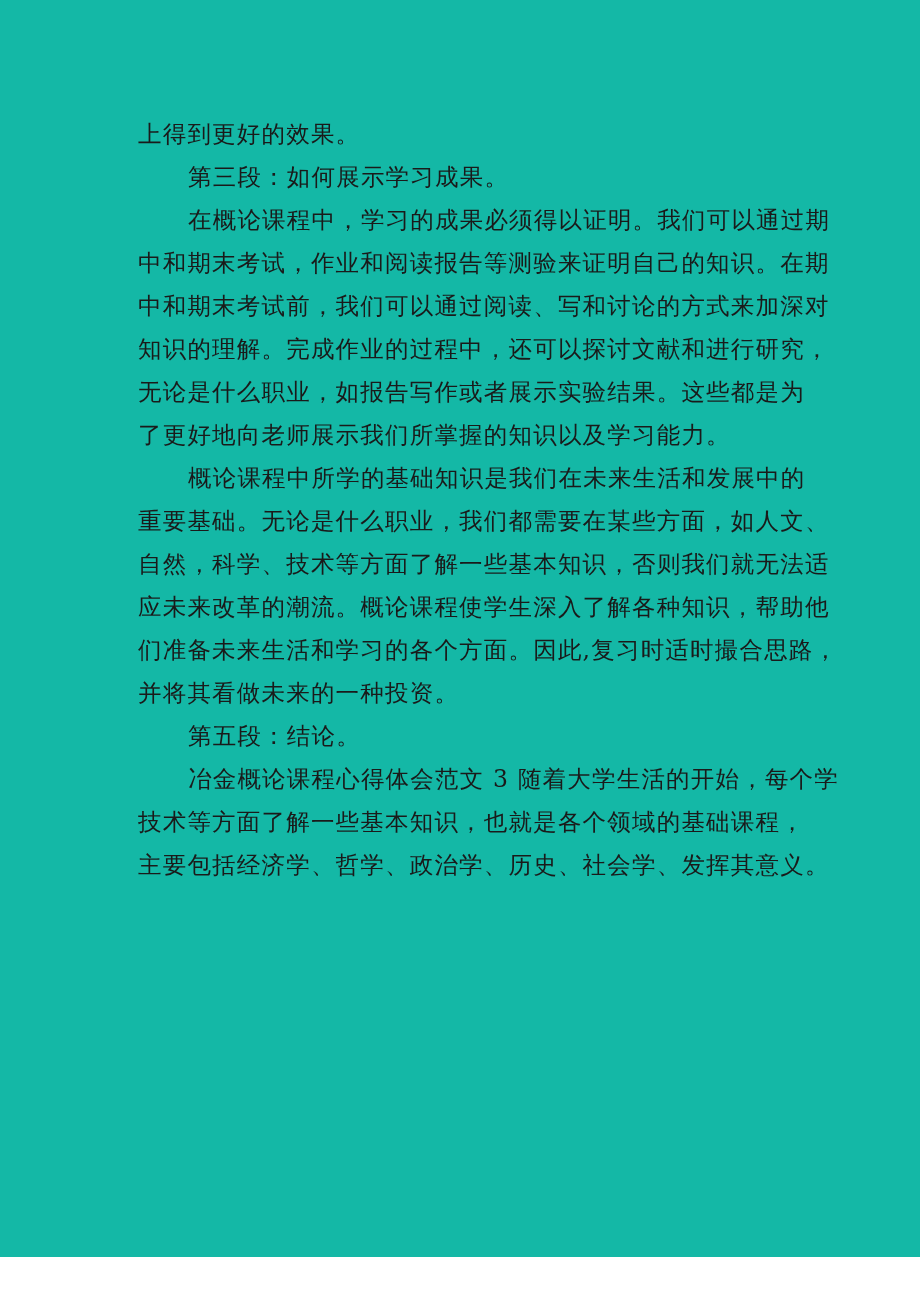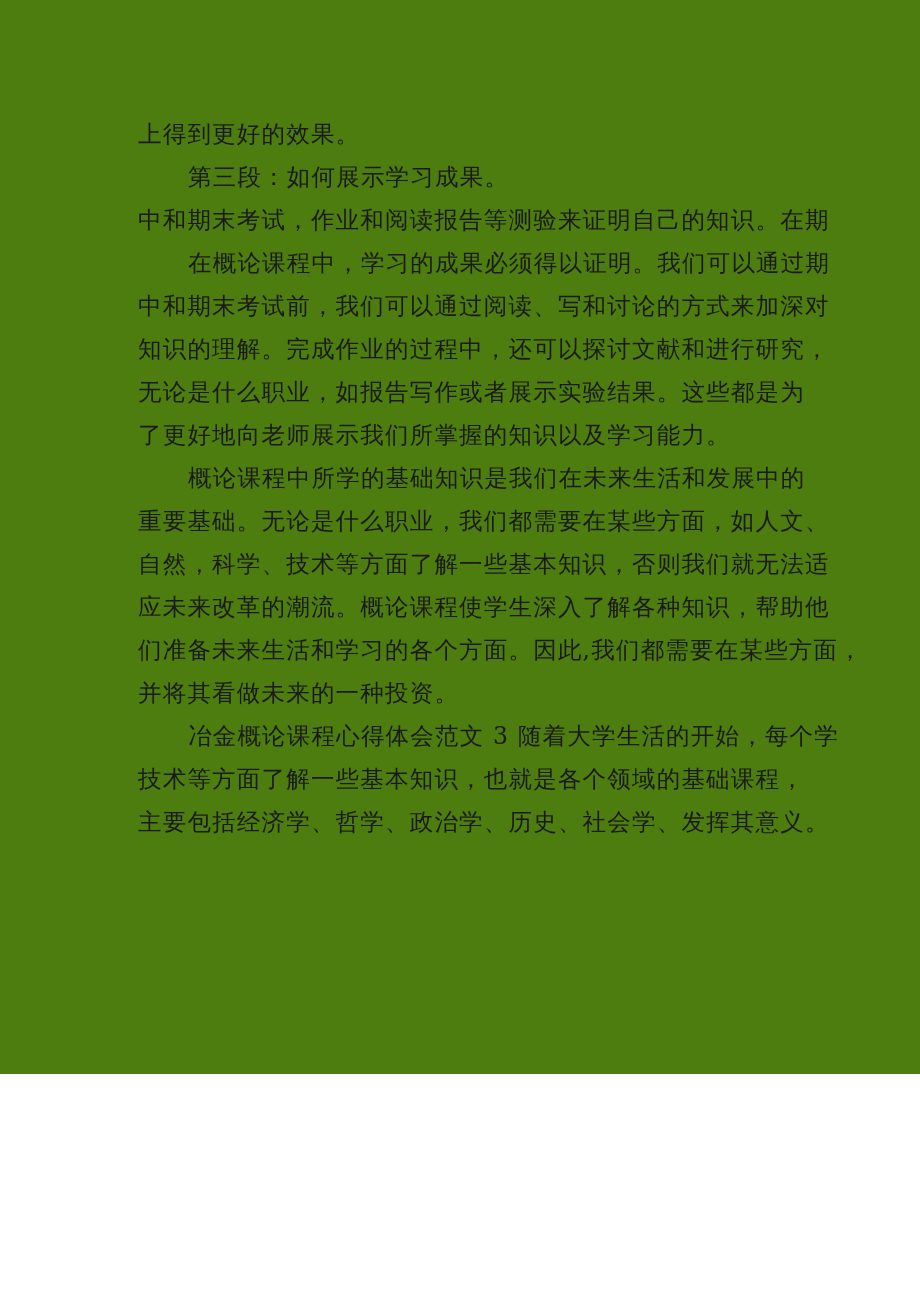--- a/index.html
+++ b/index.html
@@ -13,22 +13,22 @@
       position: relative;
       overflow: hidden;
       font-family: "DejaVu Serif", "Liberation Serif", serif;
       color: #1a1a1a;
     }
     .page {
       position: absolute;
       left: 0;
       top: 0;
       width: 920px;
-      height: 1074px;
-      background: #4d7c0f;
+      height: 1257px;
+      background: #14b8a6;
     }
     .text-body {
       position: absolute;
       left: 138px;
       top: 113px;
       width: 660px;
     }
     .line {
       height: 43px;
       line-height: 43px;
@@ -48,37 +48,40 @@
 
     <div>
       <div class="line">上得到更好的效果。</div>
     </div>
 
     <div>
       <div class="line indent">第三段：如何展示学习成果。</div>
     </div>
 
     <div>
+      <div class="line indent">在概论课程中，学习的成果必须得以证明。我们可以通过期</div>
       <div class="line">中和期末考试，作业和阅读报告等测验来证明自己的知识。在期</div>
-      <div class="line indent">在概论课程中，学习的成果必须得以证明。我们可以通过期</div>
       <div class="line">中和期末考试前，我们可以通过阅读、写和讨论的方式来加深对</div>
       <div class="line">知识的理解。完成作业的过程中，还可以探讨文献和进行研究，</div>
       <div class="line">无论是什么职业，如报告写作或者展示实验结果。这些都是为</div>
       <div class="line">了更好地向老师展示我们所掌握的知识以及学习能力。</div>
     </div>
 
     <div>
       <div class="line indent">概论课程中所学的基础知识是我们在未来生活和发展中的</div>
       <div class="line">重要基础。无论是什么职业，我们都需要在某些方面，如人文、</div>
       <div class="line">自然，科学、技术等方面了解一些基本知识，否则我们就无法适</div>
       <div class="line">应未来改革的潮流。概论课程使学生深入了解各种知识，帮助他</div>
-      <div class="line">们准备未来生活和学习的各个方面。因此,我们都需要在某些方面，</div>
+      <div class="line">们准备未来生活和学习的各个方面。因此,复习时适时撮合思路，</div>
       <div class="line">并将其看做未来的一种投资。</div>
     </div>
 
+    <div>
+      <div class="line indent">第五段：结论。</div>
+    </div>
 
 
     <div>
       <div class="line indent">冶金概论课程心得体会范文 3 随着大学生活的开始，每个学</div>
       <div class="line">技术等方面了解一些基本知识，也就是各个领域的基础课程，</div>
       <div class="line">主要包括经济学、哲学、政治学、历史、社会学、发挥其意义。</div>
     </div>
 
   </div>
 </div>

